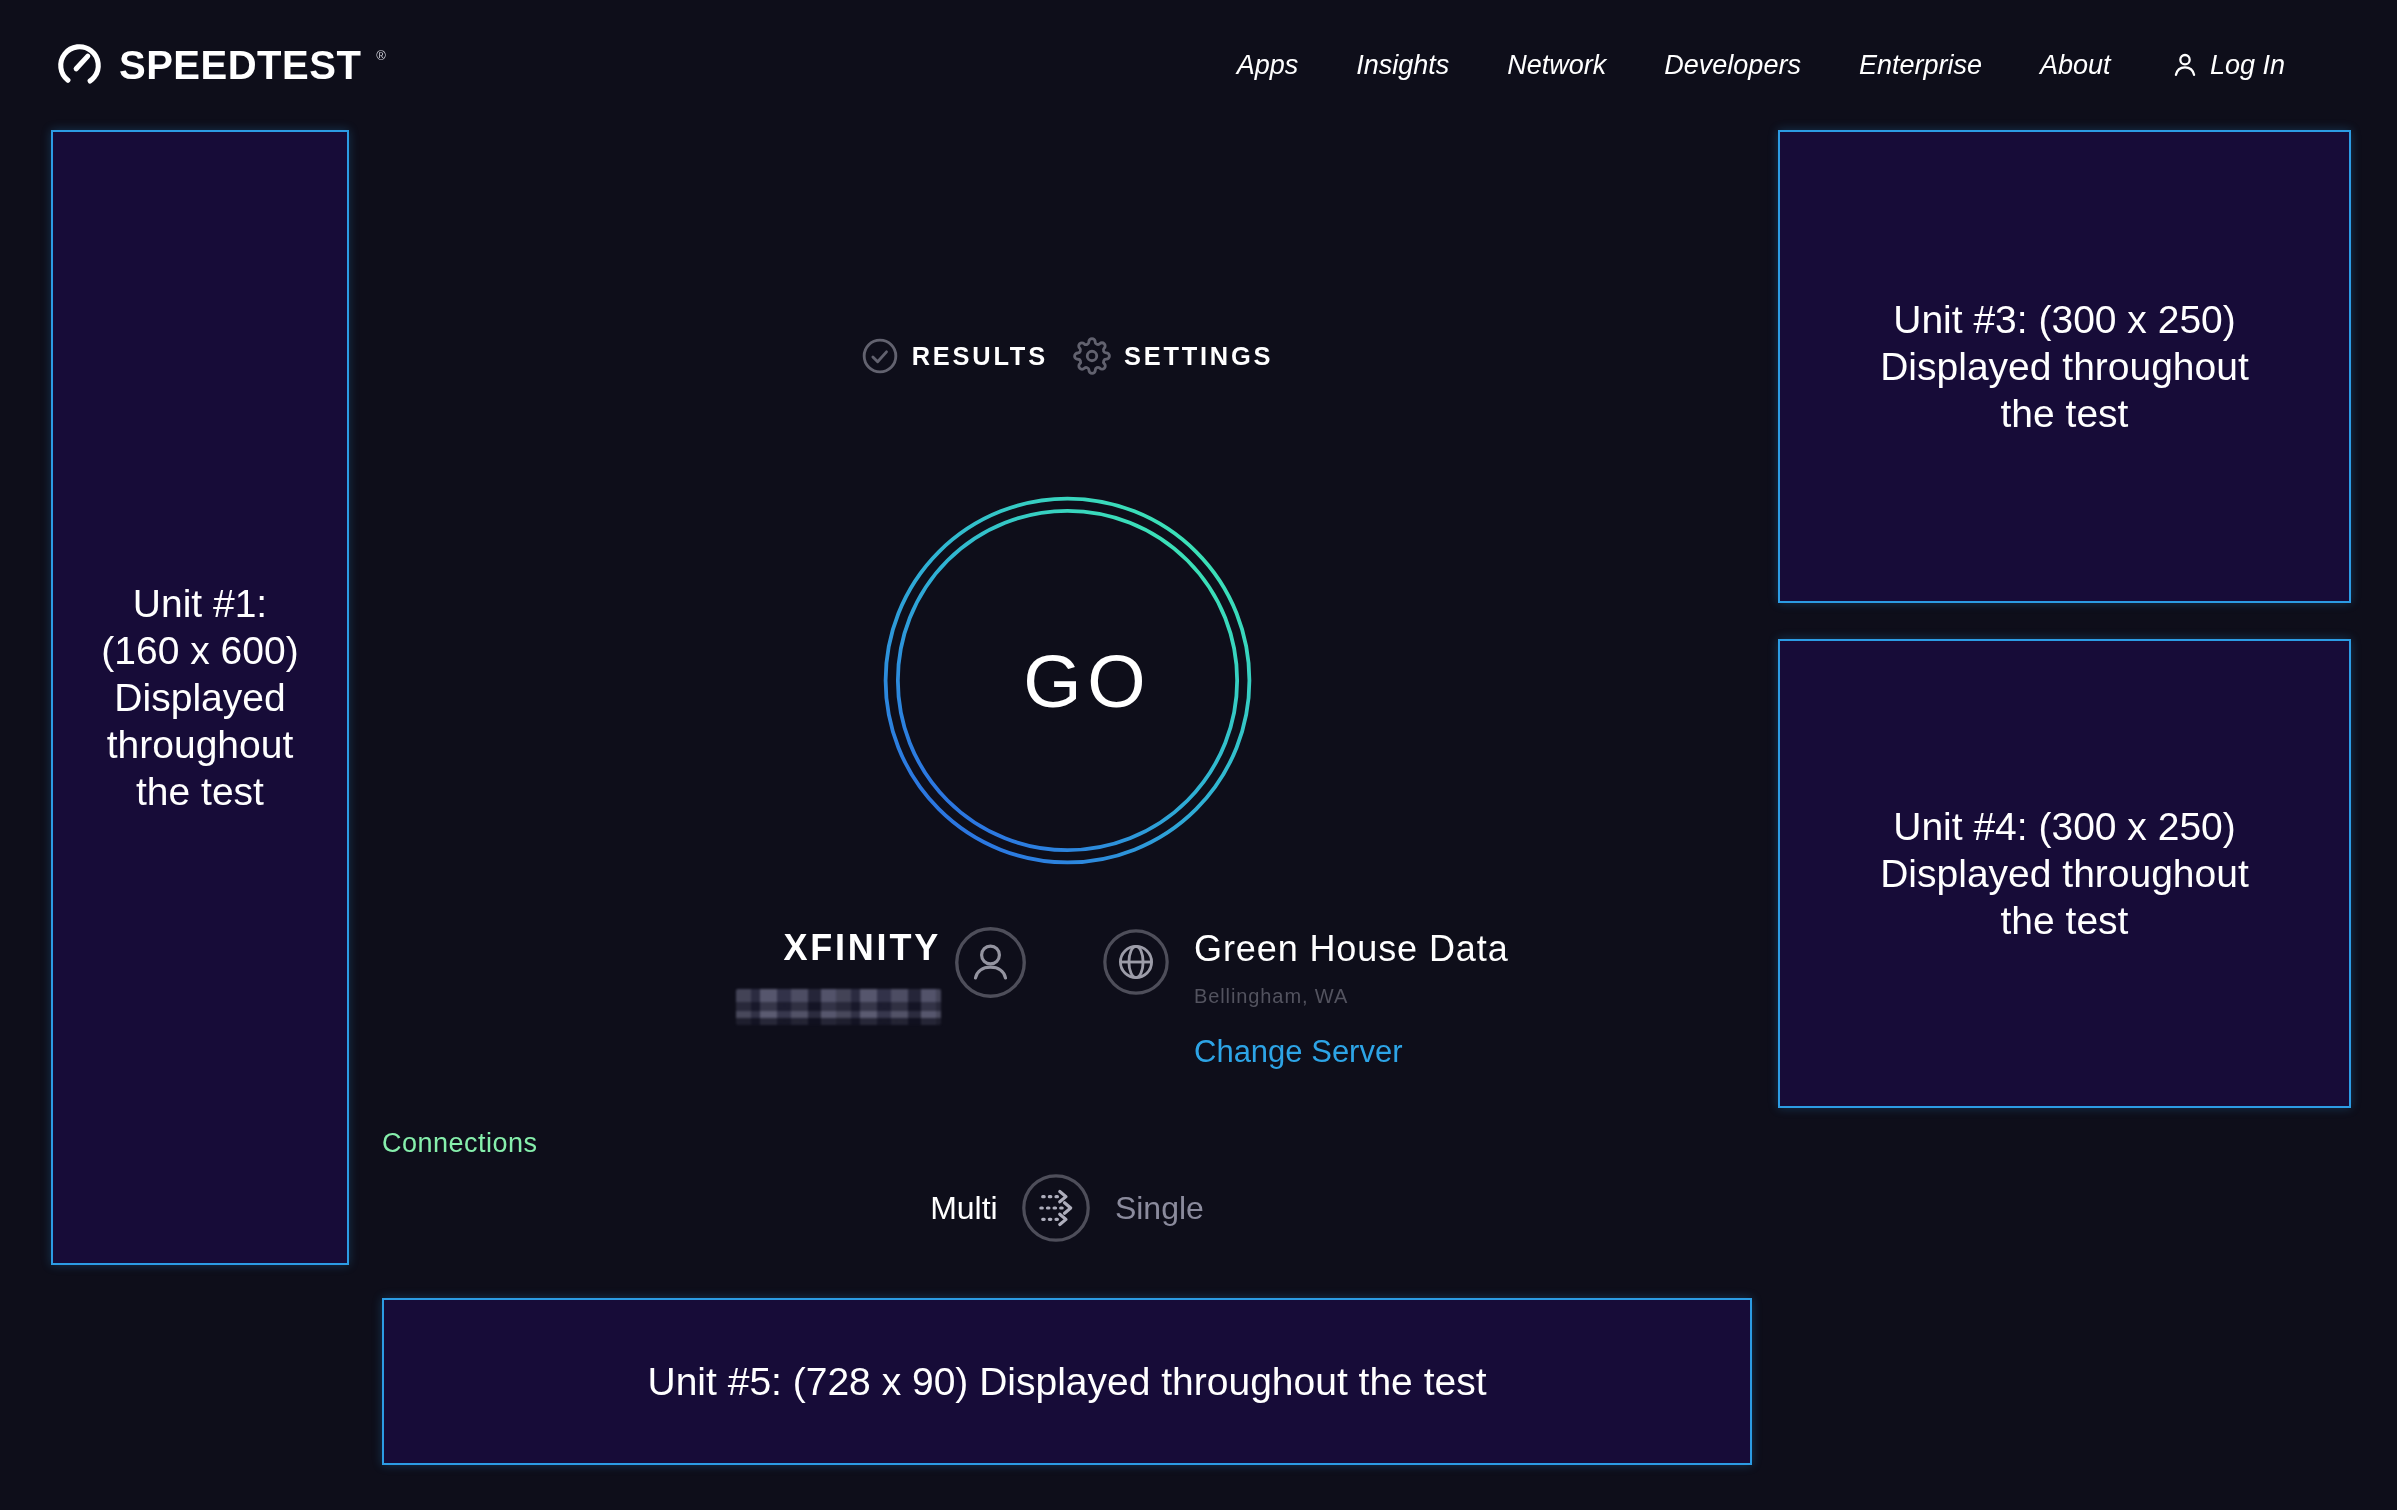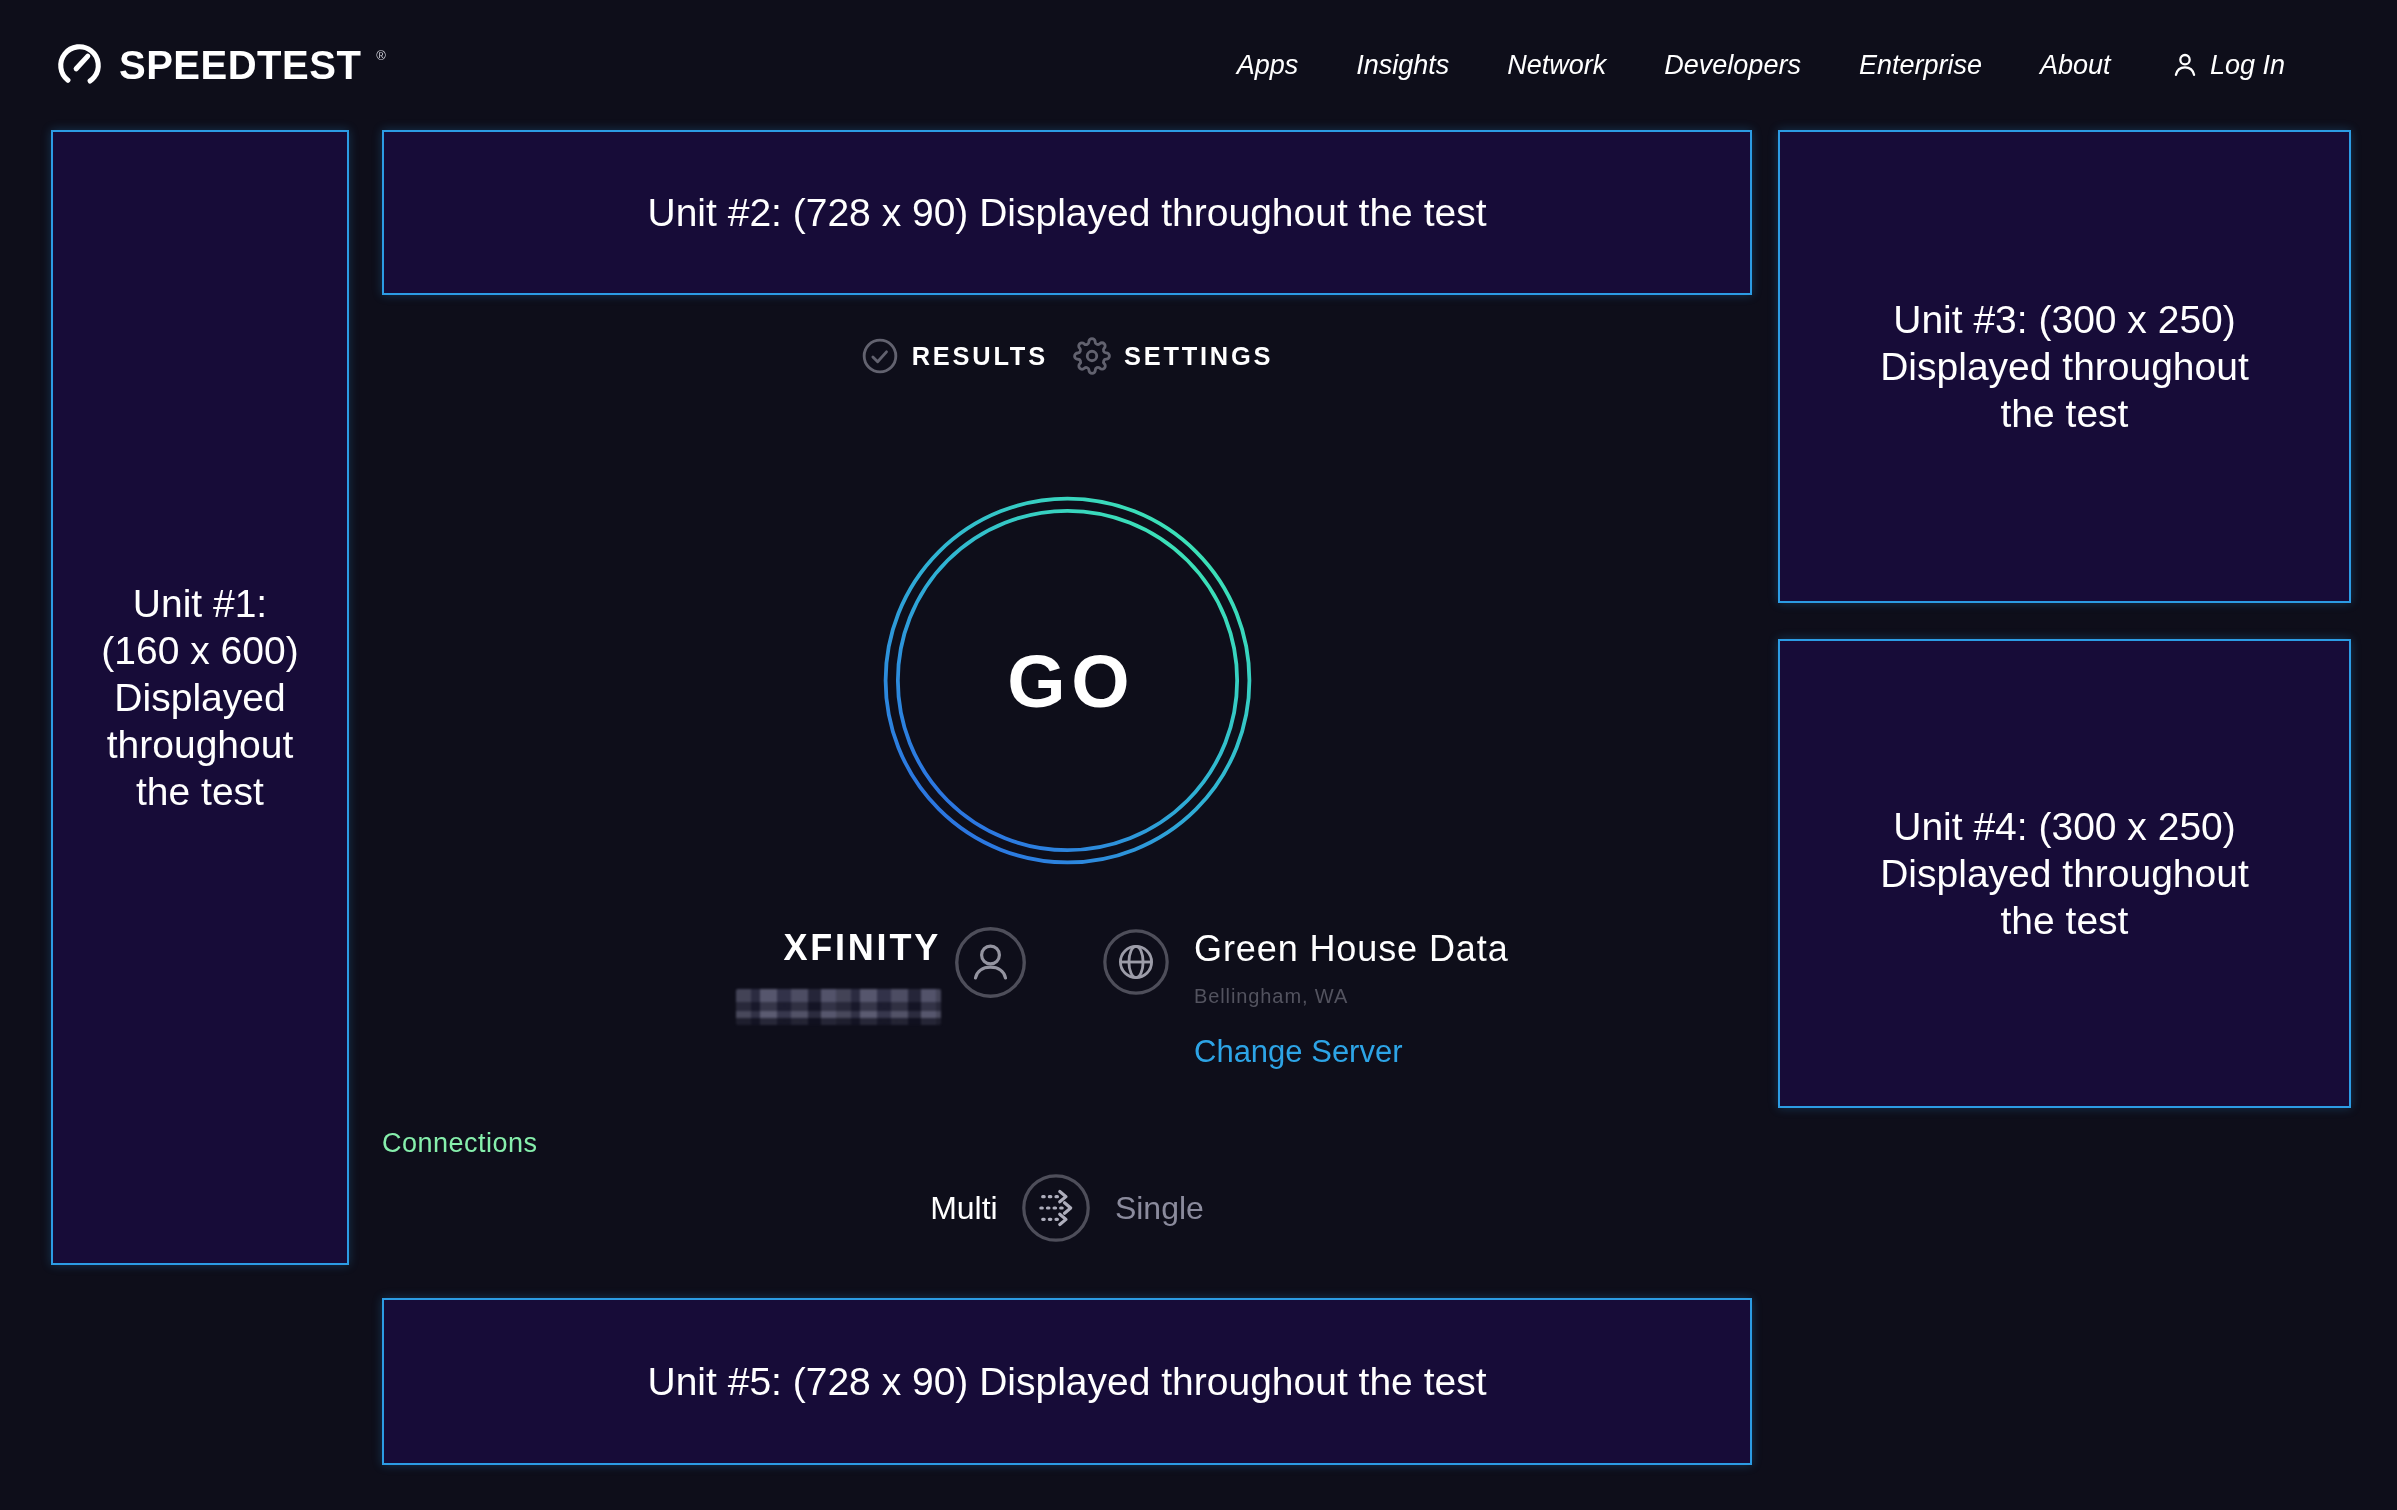--- a/index.html
+++ b/index.html
@@ -32,22 +32,22 @@
   
   .tabs{position:absolute;left:382px;top:337px;width:1370px;display:flex;justify-content:center;gap:25px;}
   .tab{display:flex;align-items:center;gap:13px;background:none;border:none;padding:0;cursor:pointer;}
   .tab svg{width:38px;height:38px;display:block;}
   .tab-label{color:#fff;font-size:25.4px;font-weight:700;letter-spacing:2.8px;}
 
   
   .go-btn{position:absolute;left:879px;top:492px;width:377px;height:377px;background:none;border:none;
           padding:0;cursor:pointer;border-radius:50%;}
   .go-btn svg{position:absolute;left:0;top:0;width:377px;height:377px;}
-  .go-label{position:absolute;left:0;top:0;width:377px;height:377px;display:flex;align-items:center;
-            justify-content:center;color:#fff;font-size:75px;font-weight:700;letter-spacing:5.6px;padding-left:7.5px;box-sizing:border-box;}
+  .go-label{position:absolute;left:16px;top:0;width:377px;height:377px;display:flex;align-items:center;
+            justify-content:center;color:#fff;font-size:75px;font-weight:400;letter-spacing:5.6px;padding-left:7.5px;box-sizing:border-box;}
 
   
   .isp-name{position:absolute;right:1456px;top:927px;color:#fff;font-size:36px;font-weight:600;letter-spacing:2.8px;white-space:nowrap;}
   .ip-redacted{position:absolute;right:1456px;top:989px;width:205px;height:36px;opacity:.92;filter:blur(1.2px);border-radius:1.9px;
     background:
       repeating-linear-gradient(0deg, rgba(8,8,18,.55) 0 7.5px, rgba(255,255,255,.08) 7.5px 14px, rgba(8,8,18,.35) 14px 23.5px, rgba(255,255,255,.05) 23.5px 36px),
       repeating-linear-gradient(90deg,#3e3e54 0 15px,#23233a 15px 24.5px,#55556e 24.5px 41px,#2b2b44 41px 55px,#4a4a62 55px 72px,#1d1d32 72px 85px,#50506a 85px 100px);}
   .user-badge{position:absolute;left:953px;top:925px;width:75px;height:75px;}
   .globe-badge{position:absolute;left:1102px;top:928px;width:68px;height:68px;}
   .server-name{position:absolute;left:1194px;top:928px;color:#fff;font-size:36px;letter-spacing:0.9px;white-space:nowrap;}
@@ -91,23 +91,20 @@
       </a>
     </div>
   </div>
 
   <div class="ad ad1">
     <span class="ad-text">Unit #1:
 (160 x 600)
 Displayed
 throughout
 the test</span>
-  </div>
-  <div class="ad ad2">
-    <span class="ad-text">Unit #2: (728 x 90) Displayed throughout the test</span>
   </div>
   <div class="ad ad3">
     <span class="ad-text">Unit #3: (300 x 250)
 Displayed throughout
 the test</span>
   </div>
   <div class="ad ad4">
     <span class="ad-text">Unit #4: (300 x 250)
 Displayed throughout
 the test</span>

